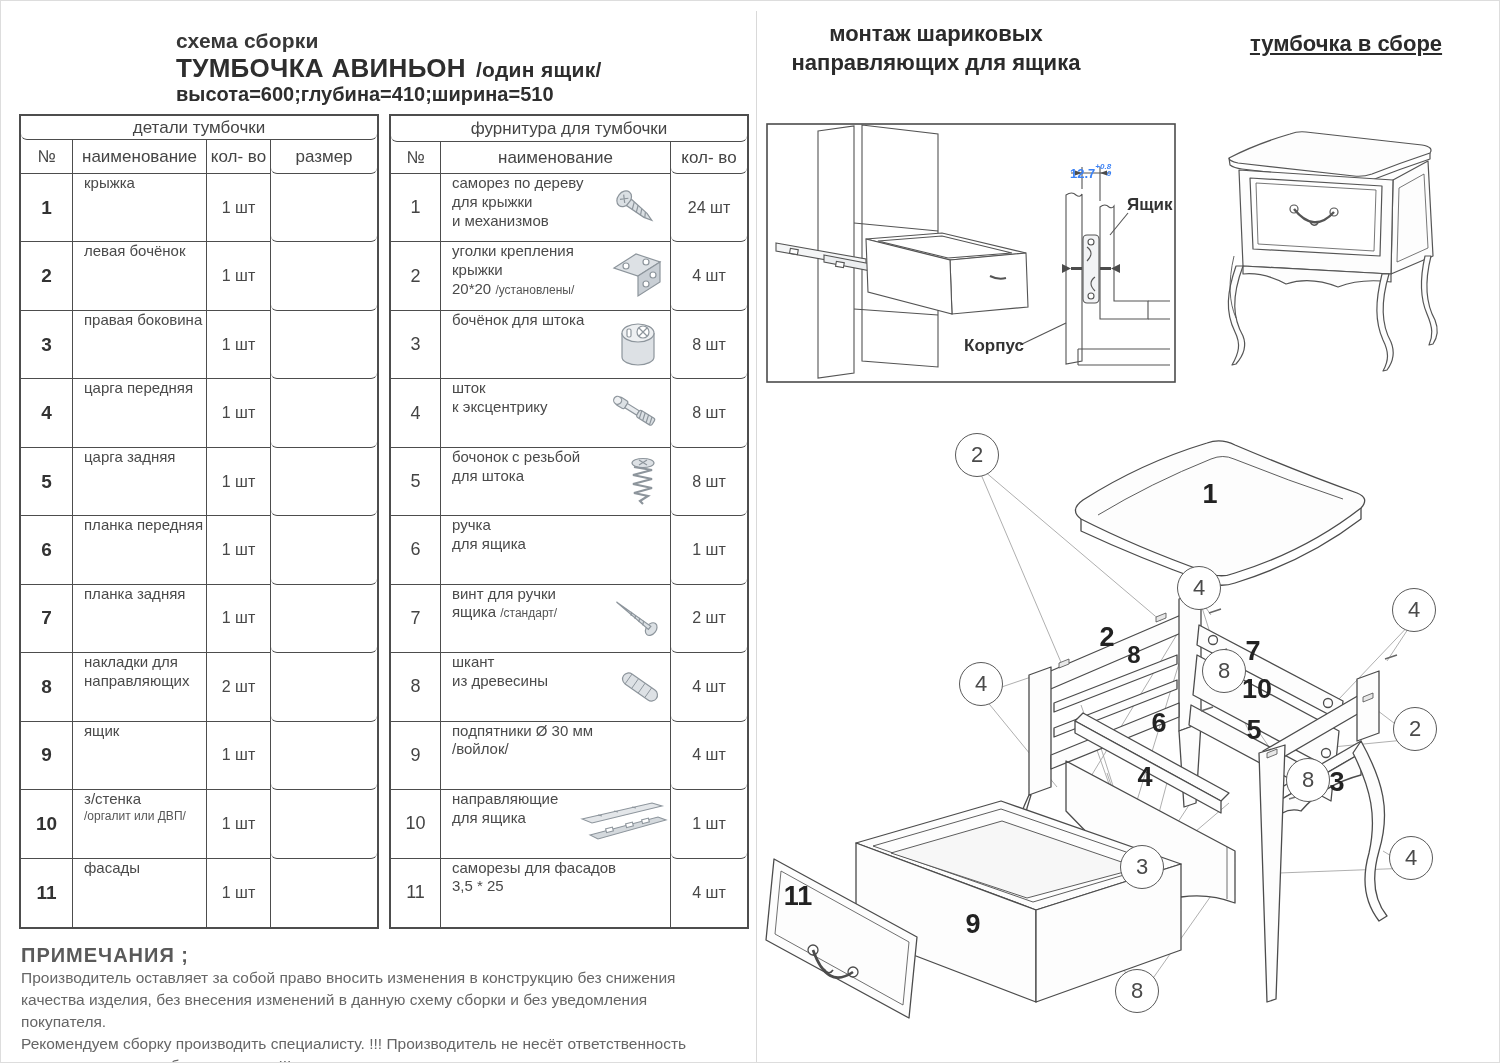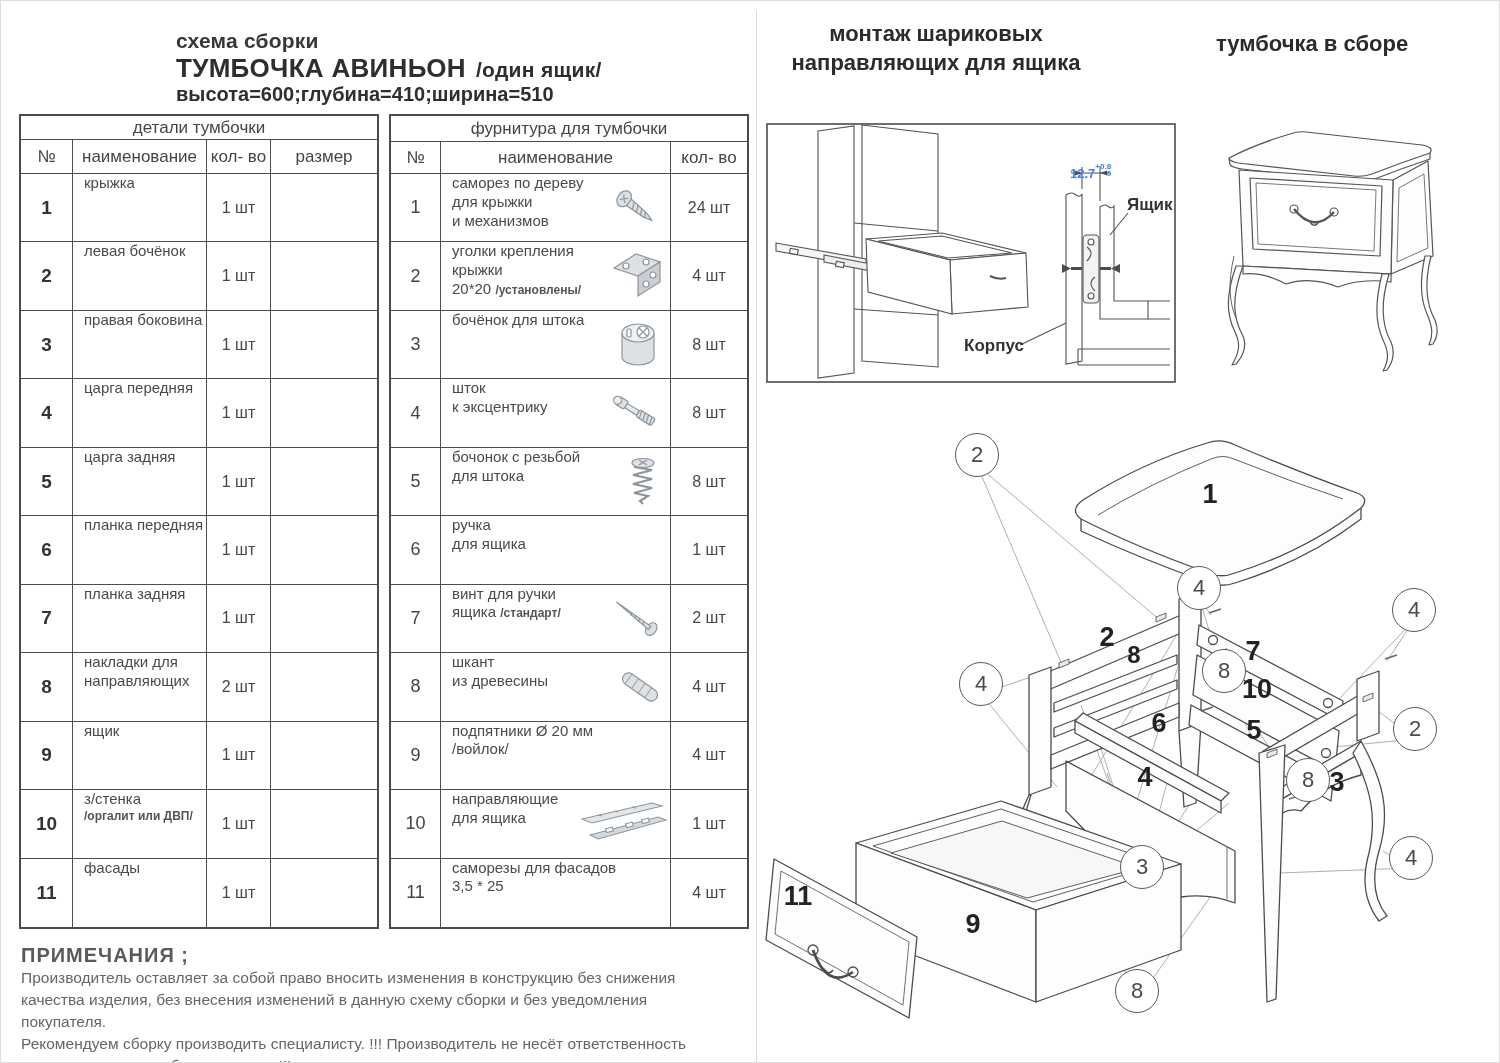--- a/index.html
+++ b/index.html
@@ -8,58 +8,58 @@
         border:1px solid #ddd;box-sizing:border-box;}
   .abs{position:absolute;margin-top:10px;}
 
   
   .t1{left:175px;top:18px;font-size:21px;font-weight:600;letter-spacing:.2px;color:#373737;}
   .t2{left:175px;top:42px;font-size:26px;font-weight:700;color:#2e2e2e;letter-spacing:.3px;}
   .t2 .suffix{font-size:21px;font-weight:600;margin-left:10px;}
   .t3{left:175px;top:72px;font-size:20px;font-weight:700;color:#2e2e2e;}
   .rail-title{left:770px;top:8px;width:330px;text-align:center;font-size:22px;
               font-weight:700;color:#2b2b2b;line-height:1.32;}
-  .asm-title{left:1215px;top:20px;width:260px;text-align:left;font-size:22px;
-             font-weight:700;color:#2b2b2b;}
+  .asm-title{left:1215px;top:20px;width:260px;text-align:center;font-size:22px;
+             font-weight:700;color:#2b2b2b;text-decoration:underline;}
 
   
   .tbl{position:absolute;display:grid;border:2px solid #4d4d4d;background:#fff;}
   .tbl1{left:18px;top:113px;width:356px;height:811px;
         grid-template-columns:52px 134px 64px 1fr;
         grid-template-rows:24px 34px repeat(11,1fr);}
   .tbl2{left:388px;top:113px;width:356px;height:811px;
         grid-template-columns:50px 230px 1fr;
         grid-template-rows:26px 32px repeat(11,1fr);}
   .cell{border-right:1px solid #4d4d4d;border-bottom:1px solid #4d4d4d;
         display:flex;align-items:center;justify-content:center;box-sizing:border-box;
         position:relative;overflow:hidden;}
-  .cell.lastcol{border-right:none;}
+  .cell.lastcol{border-right:none;border-radius:6px;}
   .cell.lastrow{border-bottom:none;}
   .tbl-title{grid-column:1/-1;font-size:17px;color:#454545;}
   .hdr{font-size:17px;color:#454545;}
   .numcell{font-size:19px;font-weight:700;color:#333;}
   .tbl2 .numcell{font-weight:400;font-size:18px;color:#444;}
   .namecell{justify-content:flex-start;flex-direction:column;align-items:flex-start;
             padding-left:11px;font-size:15px;line-height:1.25;color:#4a4a4a;}
-  .namecell .small{font-size:12px;color:#555;font-weight:bold;}
+  .namecell .small{font-size:12px;color:#555;}
   .qtycell{font-size:16px;color:#474747;}
   .icon{position:absolute;right:2px;top:50%;transform:translateY(-50%);}
 
   
   .notes{left:20px;top:933px;width:700px;}
   .notes .nt{font-size:20px;font-weight:700;color:#5a5a5a;letter-spacing:1px;}
   .notes .nl{font-size:15.5px;color:#666;line-height:1.42;}
 
   
   .vdiv{left:755px;top:0;width:1px;height:1063px;background:#d9d9d9;}
 
   
   .dim{font-size:13px;color:#3b82f6;font-weight:600;}
   .dim .tol{display:inline-block;vertical-align:2px;line-height:.85;font-size:8px;
-            font-weight:600;text-align:right;}
+            font-weight:600;text-align:right;font-style:italic;}
   .dlabel{font-size:17px;font-weight:600;color:#333;}
   .part-label{position:absolute;transform:translate(-50%,-50%);font-size:27px;
               font-weight:700;color:#222;}
   .part-label.sm{font-size:24px;}
   .callout{position:absolute;width:44px;height:44px;border:1.4px solid #5a5a5a;
            border-radius:50%;background:#fff;transform:translate(-50%,-50%);
            display:flex;align-items:center;justify-content:center;
            font-size:22px;color:#4a4a4a;box-sizing:border-box;}
   svg{display:block;}
 </style>
@@ -288,21 +288,21 @@
               <rect x="-20" y="-6" width="40" height="12" rx="6"></rect>
               <path d="M-14,-6 L-14,6 M-6,-6 L-6,6 M2,-6 L2,6 M10,-6 L10,6" fill="none" stroke-width=".9"></path>
             </g>
           </svg>
       </span>
     </div>
     <div class="cell qtycell lastcol">4 шт</div>
 
     <div class="cell numcell">9</div>
     <div class="cell namecell">
-      <span>подпятники   Ø  20 мм</span>
+      <span>подпятники   Ø  30 мм</span>
         <span>/войлок/</span>
     </div>
     <div class="cell qtycell lastcol">4 шт</div>
 
     <div class="cell numcell">10</div>
     <div class="cell namecell">
       <span>направляющие</span>
         <span>для ящика</span>
       <span class="icon">
         <svg width="90" height="54" viewBox="0 0 90 54">

